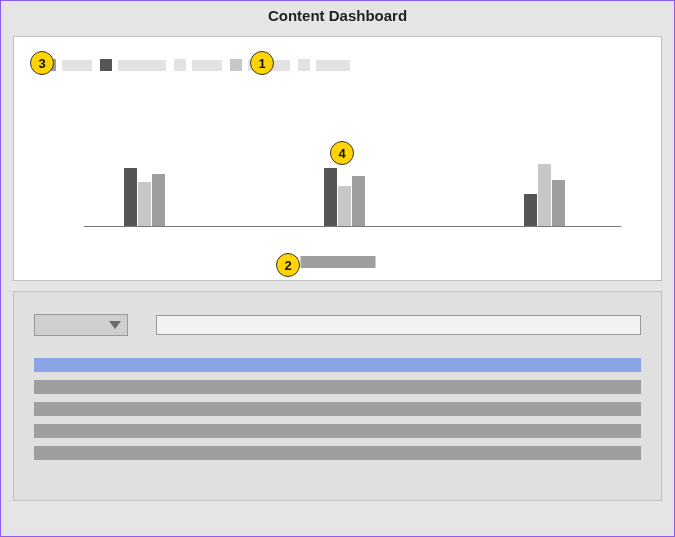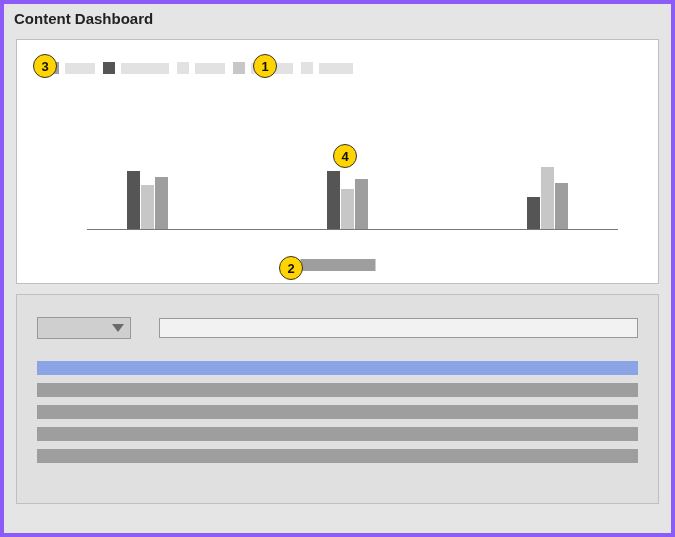--- a/index.html
+++ b/index.html
@@ -5,25 +5,26 @@
     * { margin: 0; padding: 0; box-sizing: border-box; }
     body {
       font-family: Arial, sans-serif;
       background: #e5e5e5;
       width: 675px;
       height: 537px;
       overflow: hidden;
       position: relative;
     }
     .app-frame {
-      border: 4px solid #8b5cf6;
+      border: 1px solid #8b5cf6;
       width: 675px;
       height: 537px;
       background: #e5e5e5;
       position: relative;
+      text-align: center;
     }
     .header {
       padding: 6px 10px;
       font-size: 15px;
       font-weight: bold;
       color: #222;
     }
     .chart-panel {
       margin: 6px 12px 10px 12px;
       background: #fff;

